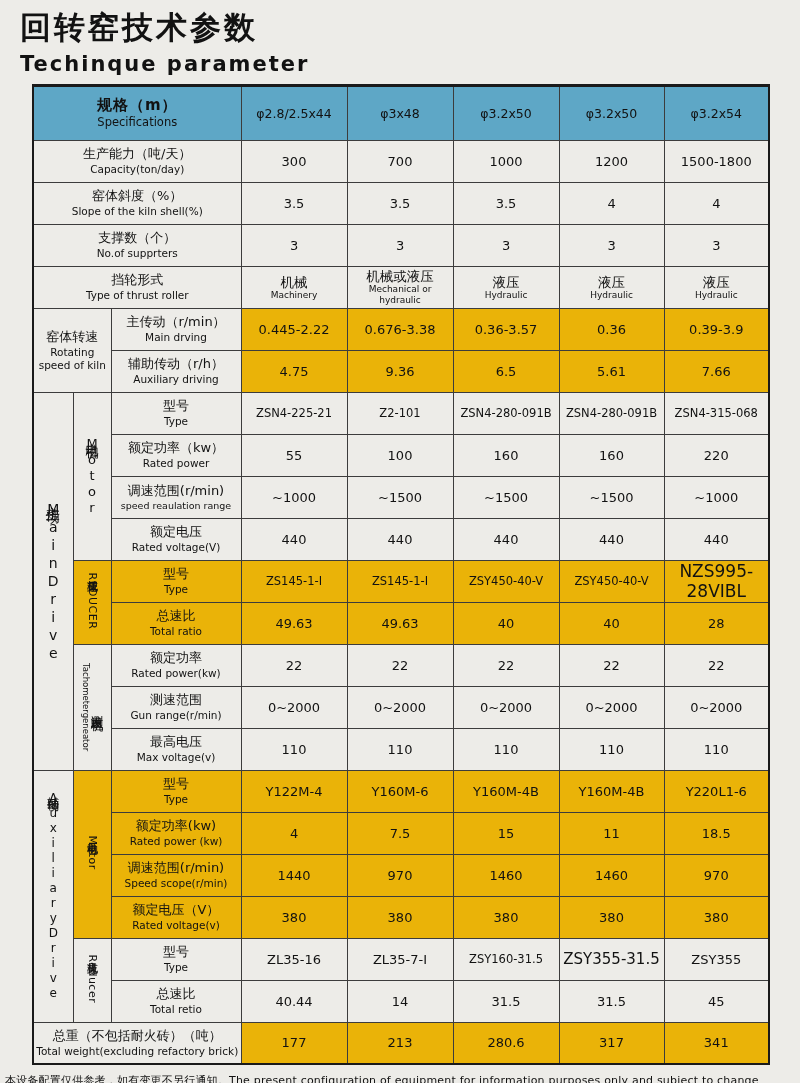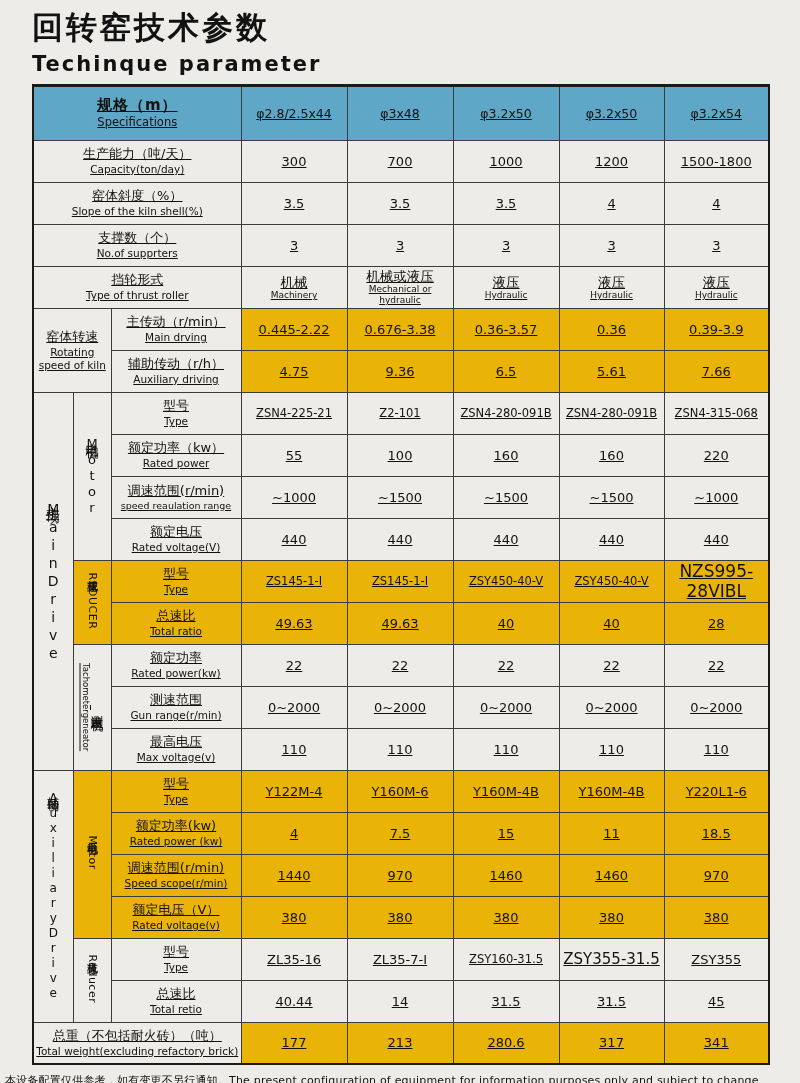--- a/index.html
+++ b/index.html
@@ -1,20 +1,20 @@
 <!DOCTYPE html>
 <html><head>
 <meta charset="utf-8">
 <style>
   html,body{margin:0;padding:0;}
   body{width:800px;height:1083px;background:#edece8;font-family:"DejaVu Sans","Liberation Sans",sans-serif;color:#121212;}
-  .titles{padding:10px 0 0 32px;}
+  .titles{padding:10px 0 0 20px;}
   .t-zh{font-size:31px;font-weight:bold;letter-spacing:3px;line-height:1.15;}
   .t-en{font-size:21px;font-weight:bold;letter-spacing:2px;margin-top:6px;}
-  table{border-collapse:collapse;margin:8px 0 8px 32px;table-layout:fixed;width:736px;border:2px solid #1a1a1a;border-top-width:3px;text-decoration:underline;}
+  table{border-collapse:collapse;margin:8px 0 8px 32px;table-layout:fixed;width:736px;border:2px solid #1a1a1a;border-top-width:3px;}
   td{border:1px solid #3c3c3c;text-align:center;vertical-align:middle;padding:0;overflow:hidden;}
   tr{height:42px;}
   tr.hrow{height:55px;}
   .b{background:#5ea7c6;}
   .g{background:#eab308;}
   .zh{display:block;font-size:13px;line-height:1.3;}
   .en{display:block;font-size:10.5px;line-height:1.2;}
   .hs .zh{font-size:15px;font-weight:bold;letter-spacing:1px;}
   .hs .en{font-size:11.5px;}
   .hd{font-size:12.5px;}

